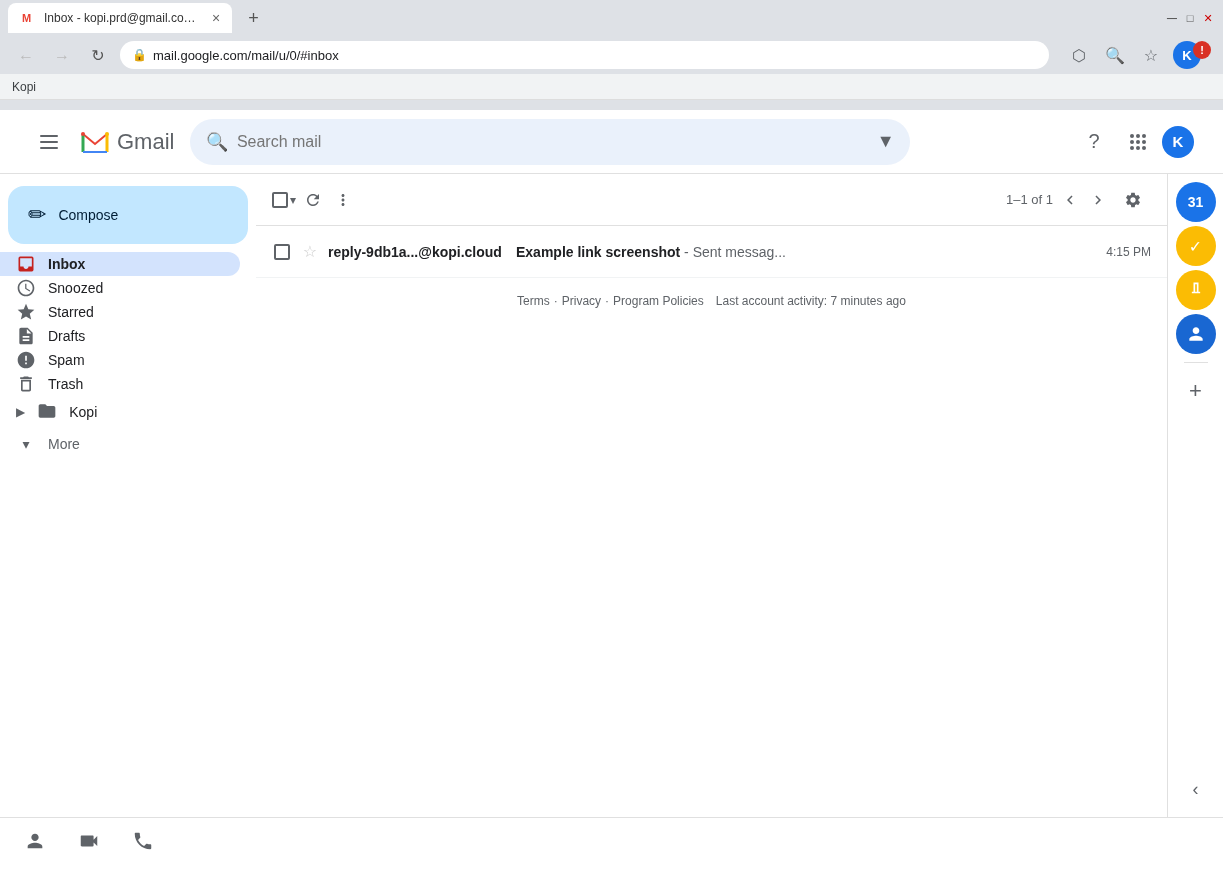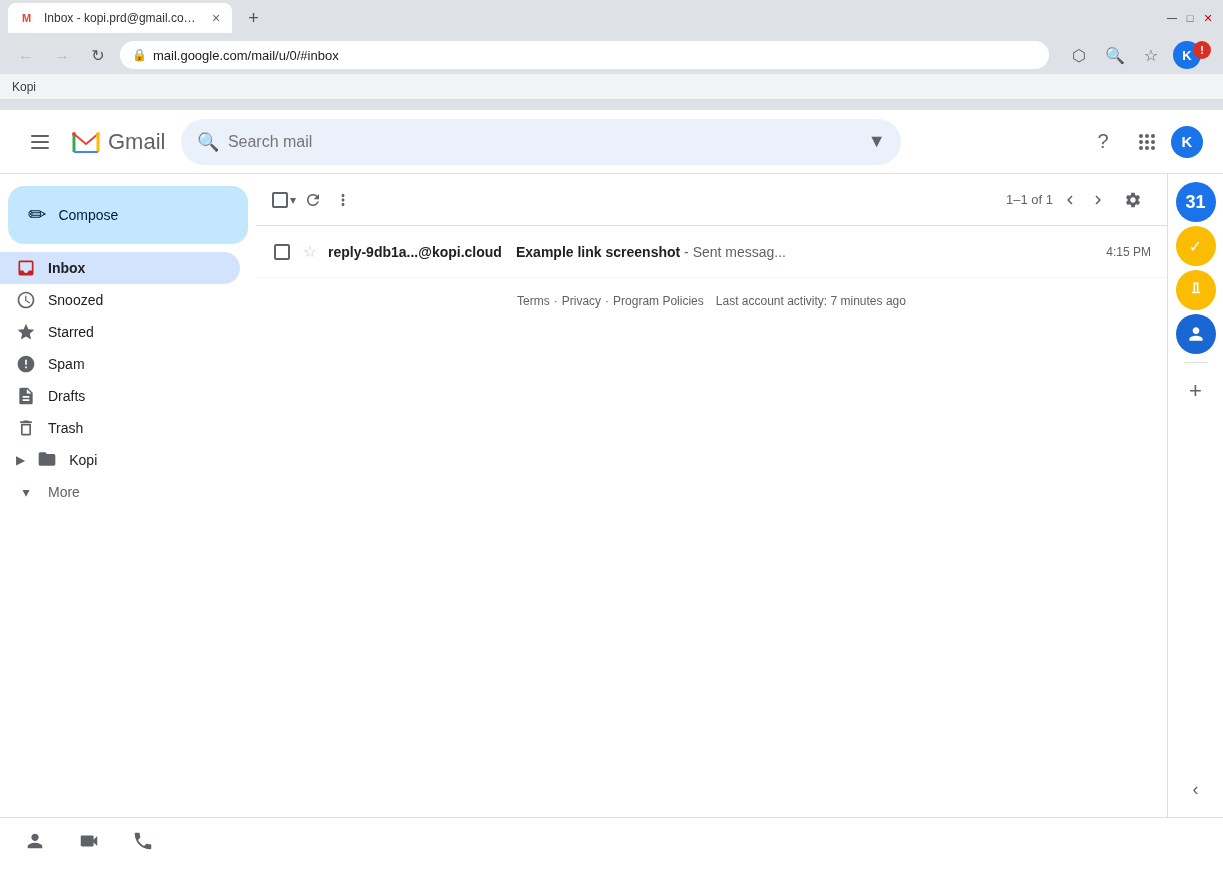--- a/index.html
+++ b/index.html
@@ -26,40 +26,40 @@
     .toolbar-icon { width: 28px; height: 28px; border-radius: 50%; display: flex; align-items: center; justify-content: center; cursor: pointer; color: #5f6368; font-size: 16px; }
     .profile-badge { width: 28px; height: 28px; border-radius: 50%; background: #1a73e8; color: #fff; display: flex; align-items: center; justify-content: center; font-size: 13px; font-weight: bold; cursor: pointer; }
     .error-badge { width: 18px; height: 18px; border-radius: 50%; background: #d93025; color: #fff; display: flex; align-items: center; justify-content: center; font-size: 11px; font-weight: bold; margin-left: -8px; margin-top: -10px; }
 
     
     .bookmarks-bar { height: 26px; background: #f1f3f4; border-bottom: 1px solid #ddd; display: flex; align-items: center; padding: 0 12px; font-size: 12px; color: #3c4043; gap: 16px; }
     .bookmark-item { cursor: pointer; display: flex; align-items: center; gap: 4px; }
 
     
     .gmail-app { display: flex; flex-direction: column; height: calc(869px - 110px); background: #fff; }
-    .gmail-header { display: flex; align-items: center; height: 64px; padding: 0 20px; border-bottom: 1px solid #e0e0e0; gap: 8px; }
+    .gmail-header { display: flex; align-items: center; height: 64px; padding: 0 29px; border-bottom: 1px solid #e0e0e0; gap: 8px; }
     .menu-icon { width: 40px; height: 40px; border-radius: 50%; display: flex; align-items: center; justify-content: center; cursor: pointer; color: #5f6368; font-size: 20px; }
     .gmail-logo { display: flex; align-items: center; gap: 4px; margin-right: 8px; }
     .gmail-logo-text { font-size: 22px; color: #5f6368; font-weight: 300; }
     .search-bar { flex: 1; max-width: 720px; height: 46px; background: #eaf1fb; border-radius: 24px; display: flex; align-items: center; padding: 0 16px; gap: 8px; }
     .search-icon { color: #5f6368; font-size: 18px; }
     .search-input { flex: 1; border: none; background: transparent; font-size: 16px; color: #202124; outline: none; }
     .search-dropdown { color: #5f6368; font-size: 18px; cursor: pointer; }
     .header-right { display: flex; align-items: center; gap: 4px; margin-left: auto; }
     .header-icon { width: 40px; height: 40px; border-radius: 50%; display: flex; align-items: center; justify-content: center; cursor: pointer; color: #5f6368; font-size: 20px; }
     .avatar { width: 32px; height: 32px; border-radius: 50%; background: #1a73e8; color: #fff; display: flex; align-items: center; justify-content: center; font-size: 15px; font-weight: bold; cursor: pointer; }
 
     
     .gmail-body { display: flex; flex: 1; overflow: hidden; }
 
     
     .sidebar { width: 256px; padding: 8px 0; overflow-y: auto; flex-shrink: 0; }
     .compose-btn { display: flex; align-items: center; gap: 12px; margin: 4px 8px 8px 8px; background: #c2e7ff; border-radius: 16px; padding: 16px 20px; cursor: pointer; font-size: 14px; font-weight: 500; color: #001d35; }
     .compose-plus { font-size: 22px; color: #001d35; }
-    .nav-item { display: flex; align-items: center; height: 32px; padding: 0 16px; border-radius: 0 16px 16px 0; cursor: pointer; font-size: 14px; color: #202124; gap: 12px; margin-right: 16px; }
+    .nav-item { display: flex; align-items: center; height: 24px; padding: 0 16px; border-radius: 0 16px 16px 0; cursor: pointer; font-size: 14px; color: #202124; gap: 12px; margin-right: 16px; }
     .nav-item.active { background: #d3e3fd; font-weight: bold; }
     .nav-item .nav-icon { width: 20px; height: 20px; display: flex; align-items: center; justify-content: center; font-size: 16px; flex-shrink: 0; }
     .nav-item.active .nav-icon { color: #c5221f; }
     .nav-item .nav-label { flex: 1; }
     .nav-item-kopi { display: flex; align-items: center; height: 32px; padding: 0 16px; border-radius: 0 16px 16px 0; cursor: pointer; font-size: 14px; color: #202124; gap: 12px; margin-right: 16px; }
     .nav-expand { display: flex; align-items: center; height: 32px; padding: 0 16px; cursor: pointer; font-size: 14px; color: #5f6368; gap: 12px; }
 
     
     .email-list { flex: 1; overflow: hidden; display: flex; flex-direction: column; }
     .email-toolbar { display: flex; align-items: center; height: 52px; padding: 0 16px; border-bottom: 1px solid #e0e0e0; gap: 4px; }
@@ -226,33 +226,33 @@
               <path d="M12 17.27L18.18 21l-1.64-7.03L22 9.24l-7.19-.61L12 2 9.19 8.63 2 9.24l5.46 4.73L5.82 21z"></path>
             </svg>
         </div>
         <span class="nav-label">Starred</span>
       </div>
 
 
       <div class="nav-item">
         <div class="nav-icon">
           <svg width="20" height="20" viewBox="0 0 24 24" fill="#5f6368">
+              <path d="M14 2H6c-1.1 0-1.99.9-1.99 2L4 20c0 1.1.89 2 1.99 2H18c1.1 0 2-.9 2-2V8l-6-6zm2 16H8v-2h8v2zm0-4H8v-2h8v2zm-3-5V3.5L18.5 9H13z"></path>
+            </svg>
+        </div>
+        <span class="nav-label">Drafts</span>
+      </div>
+
+      <div class="nav-item">
+        <div class="nav-icon">
+          <svg width="20" height="20" viewBox="0 0 24 24" fill="#5f6368">
               <path d="M12 2C6.48 2 2 6.48 2 12s4.48 10 10 10 10-4.48 10-10S17.52 2 12 2zm1 15h-2v-2h2v2zm0-4h-2V7h2v6z"></path>
             </svg>
         </div>
         <span class="nav-label">Spam</span>
-      </div>
-
-      <div class="nav-item">
-        <div class="nav-icon">
-          <svg width="20" height="20" viewBox="0 0 24 24" fill="#5f6368">
-              <path d="M14 2H6c-1.1 0-1.99.9-1.99 2L4 20c0 1.1.89 2 1.99 2H18c1.1 0 2-.9 2-2V8l-6-6zm2 16H8v-2h8v2zm0-4H8v-2h8v2zm-3-5V3.5L18.5 9H13z"></path>
-            </svg>
-        </div>
-        <span class="nav-label">Drafts</span>
       </div>
 
       <div class="nav-item">
         <div class="nav-icon">
           <svg width="20" height="20" viewBox="0 0 24 24" fill="#5f6368">
               <path d="M16 9v10H8V9h8m-1.5-6h-5l-1 1H5v2h14V4h-3.5l-1-1zM18 7H6v12c0 1.1.9 2 2 2h8c1.1 0 2-.9 2-2V7z"></path>
             </svg>
         </div>
         <span class="nav-label">Trash</span>
       </div>
@@ -332,21 +332,21 @@
           <a class="footer-link">Privacy</a>
           <span class="footer-sep">·</span>
           <a class="footer-link">Program Policies</a>
           <span class="footer-sep" style="padding-left:8px;">Last account activity: 7 minutes ago</span>
         </div>
       </div>
     </div>
 
     <div class="right-sidebar">
 
-      <div class="right-icon" style="background:#1a73e8;color:#fff;font-size:18px;font-weight:bold;">31</div>
+      <div class="right-icon" style="background:#1a73e8;color:#fff;font-size:14px;font-weight:bold;">31</div>
 
       <div class="right-icon" style="background:#fbbc04;color:#fff;font-size:16px;">✓</div>
 
       <div class="right-icon" style="background:#fbbc04;color:#fff;">
         <svg width="20" height="20" viewBox="0 0 24 24" fill="white">
             <path d="M9 3v11H7v2h10v-2h-2V3H9zm4 11h-2V5h2v9z"></path>
           </svg>
       </div>
 
       <div class="right-icon" style="background:#1967d2;color:#fff;">

